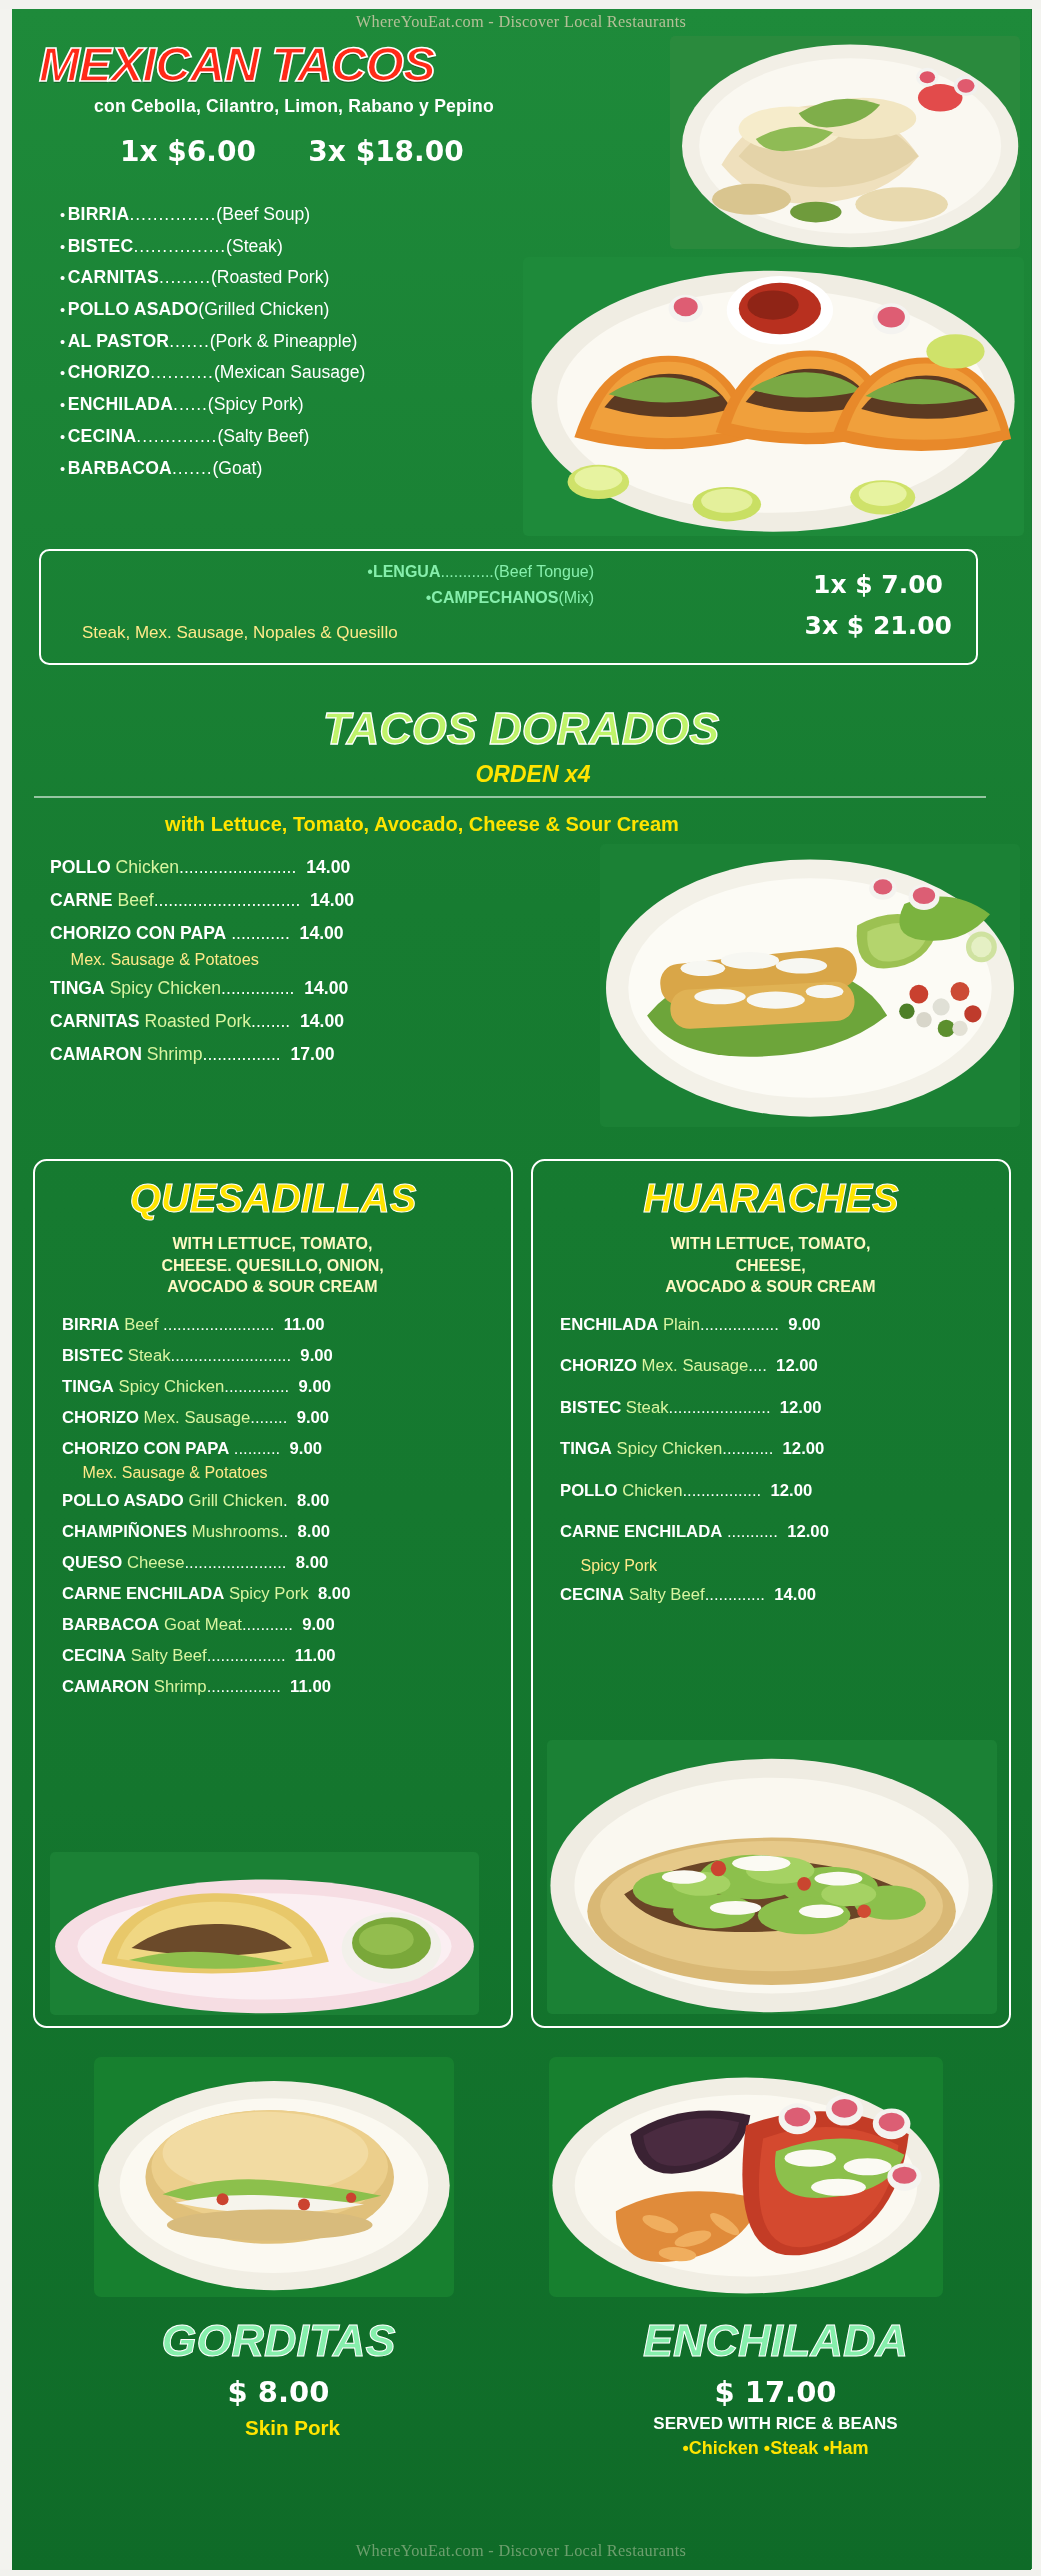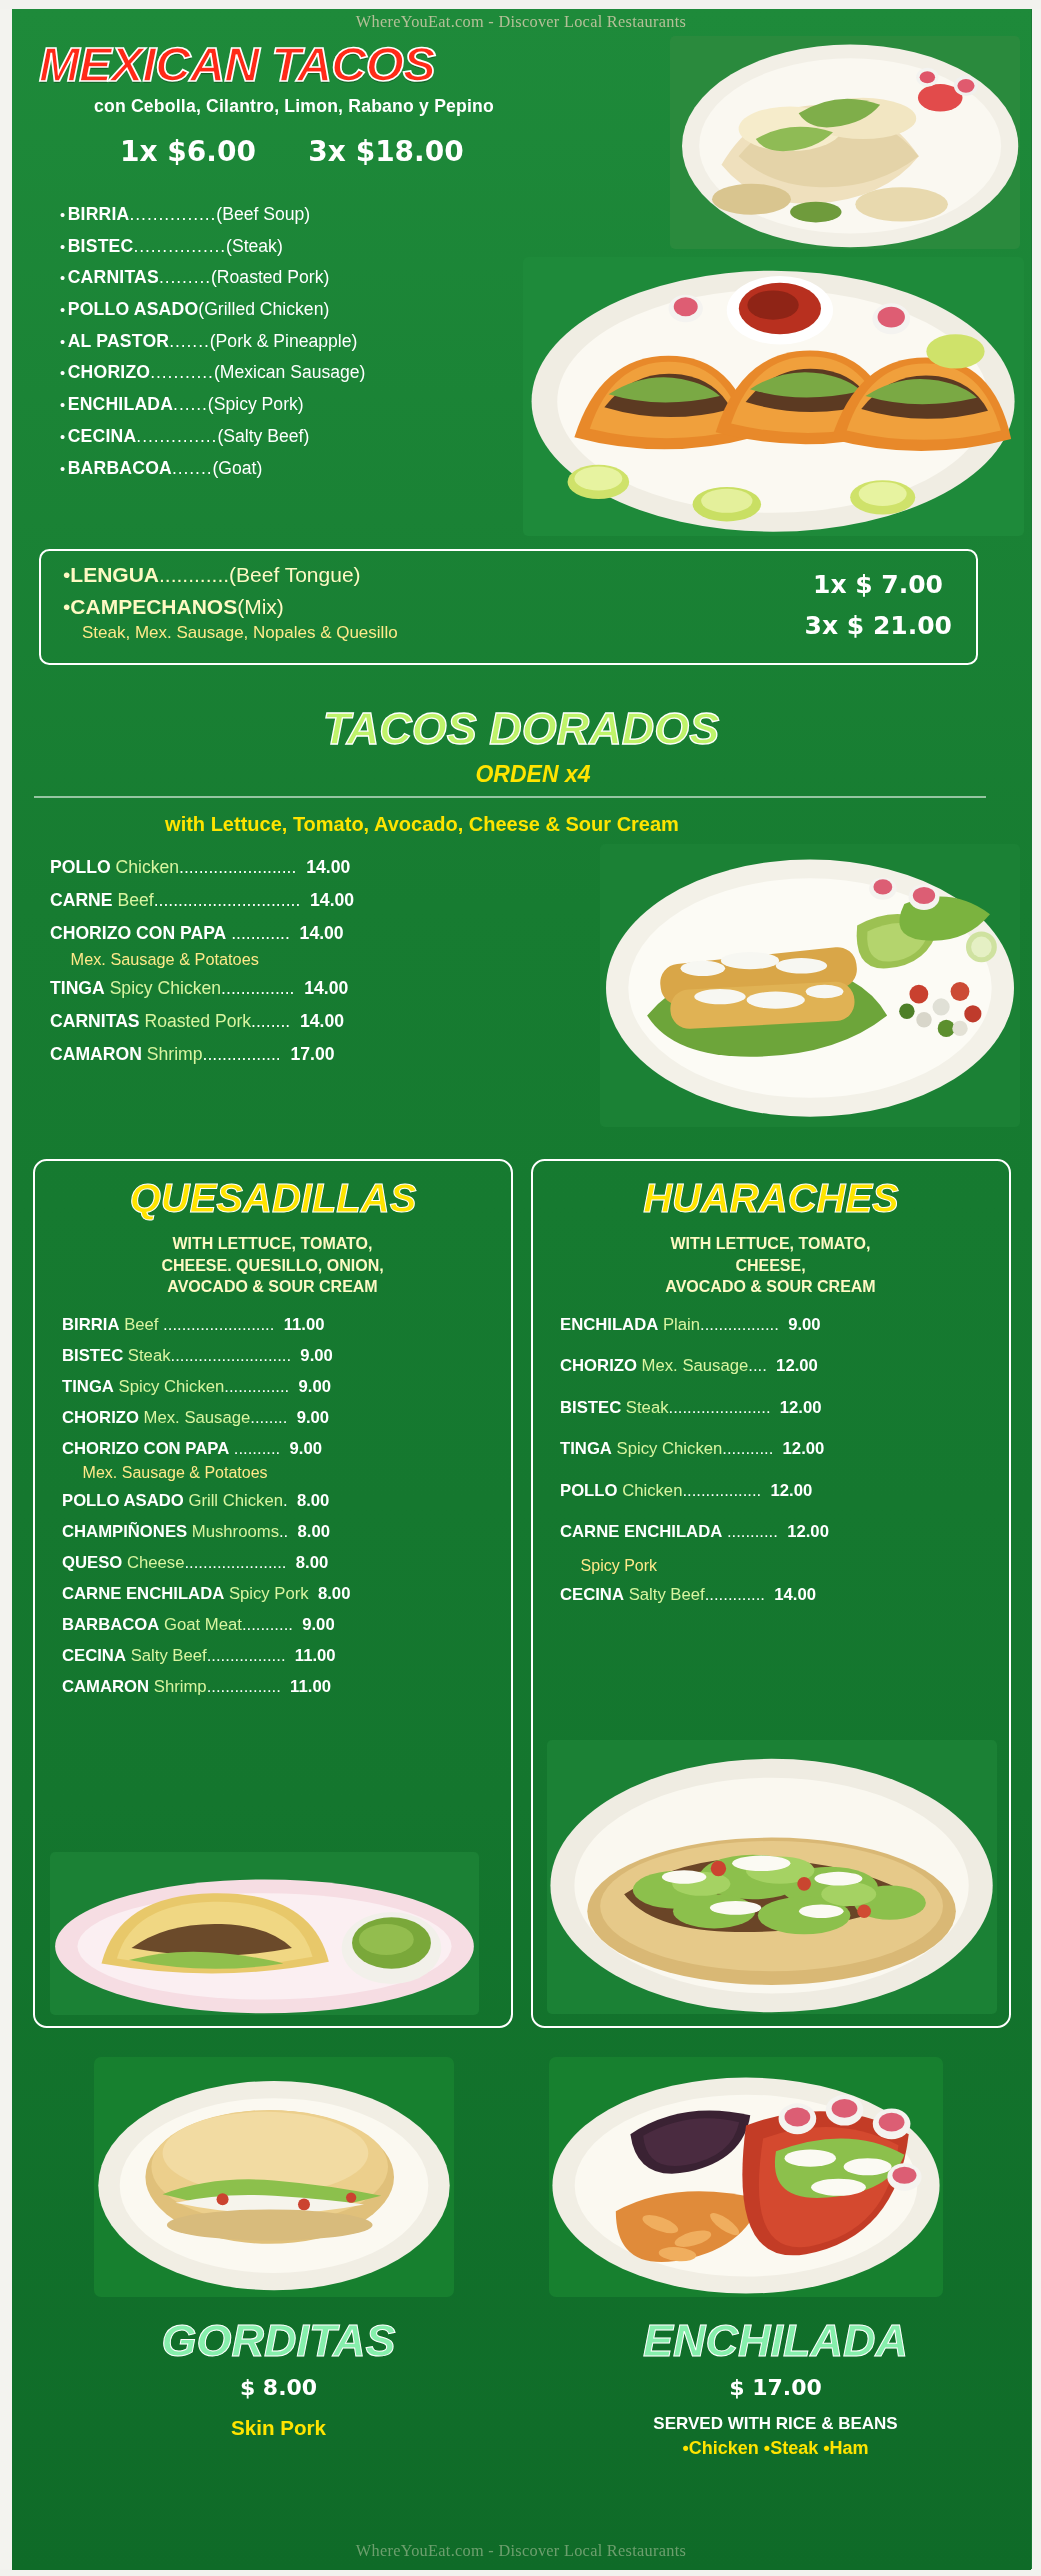--- a/index.html
+++ b/index.html
@@ -72,21 +72,21 @@
   }
   .ph1 { left:670px; top:36px; width:350px; height:213px; }
   .ph2 { left:523px; top:257px; width:501px; height:279px; }
 
   
   .lengua-box {
     position:absolute; left:39px; top:549px; width:939px; height:116px;
     border:2.1px solid #ffffff; border-radius:10.3px;
   }
   .lengua-list { position:absolute; left:22px; top:12px; width:531px; }
-  .lengua-list .row { font-size:21px; color:#fef9c3; margin-bottom:7.7px; white-space:nowrap; }
+  .lengua-list .row { font-size:16px; color:#86efac; margin-bottom:7.7px; white-space:nowrap;text-align:right; }
   .lengua-list .row .nm { font-weight:bold; }
   .lengua-note { position:absolute; left:41px; top:72px; font-size:17px; color:#ffe98a; }
   .lengua-price1 { position:absolute; right:33px; top:19px; font-size:25px; font-weight:bold; color:#ffffff; font-family:"DejaVu Sans", sans-serif;}
   .lengua-price2 { position:absolute; right:24px; top:60px; font-size:25px; font-weight:bold; color:#ffffff; font-family:"DejaVu Sans", sans-serif;}
 
   
   .dorados-title {
     position:absolute; left:0; top:703px; width:1042px; text-align:center;
     font-size:45px; font-weight:bold; font-style:italic; color:#bff36a;
     -webkit-text-stroke:1.3px #ffffff;
@@ -143,29 +143,29 @@
   .ph6 { left:94px; top:2057px; width:360px; height:240px; border-radius:6.9px;}
   .ph7 { left:549px; top:2057px; width:394px; height:240px; border-radius:6.9px;}
 
   .bt-title {
     position:absolute; font-size:45px; font-weight:bold; font-style:italic; color:#86efac;
     -webkit-text-stroke:1px #ffffff; text-align:center;
   }
   .bt-g { left:34px; top:2315px; width:489px; }
   .bt-e { left:531px; top:2315px; width:489px; }
   .bt-price {
-    position:absolute; font-size:22px; font-weight:bold; color:#ffffff; text-align:center;
+    position:absolute; font-size:29px; font-weight:bold; color:#ffffff; text-align:center;
     font-family:"DejaVu Sans", sans-serif;
   }
   .bp-g { left:34px; top:2375px; width:489px; }
   .bp-e { left:531px; top:2375px; width:489px; }
   .bt-note {
     position:absolute; font-size:20.6px; font-weight:bold; color:#ffe400; text-align:center;
   }
-  .bn-g { left:34px; top:2416px; width:489px; }
+  .bn-g { left:48px; top:2416px; width:489px; }
   .bt-note2 { position:absolute; font-size:17px; font-weight:bold; color:#ffffff; text-align:center; }
   .bn-e1 { left:531px; top:2414px; width:489px; }
   .bn-e2 { left:531px; top:2438px; width:489px; color:#ffe400; font-size:18px;}
 </style>
 </head>
 <body>
 
 <div id="menu">
 
   <div class="paper-edge-left"></div>

